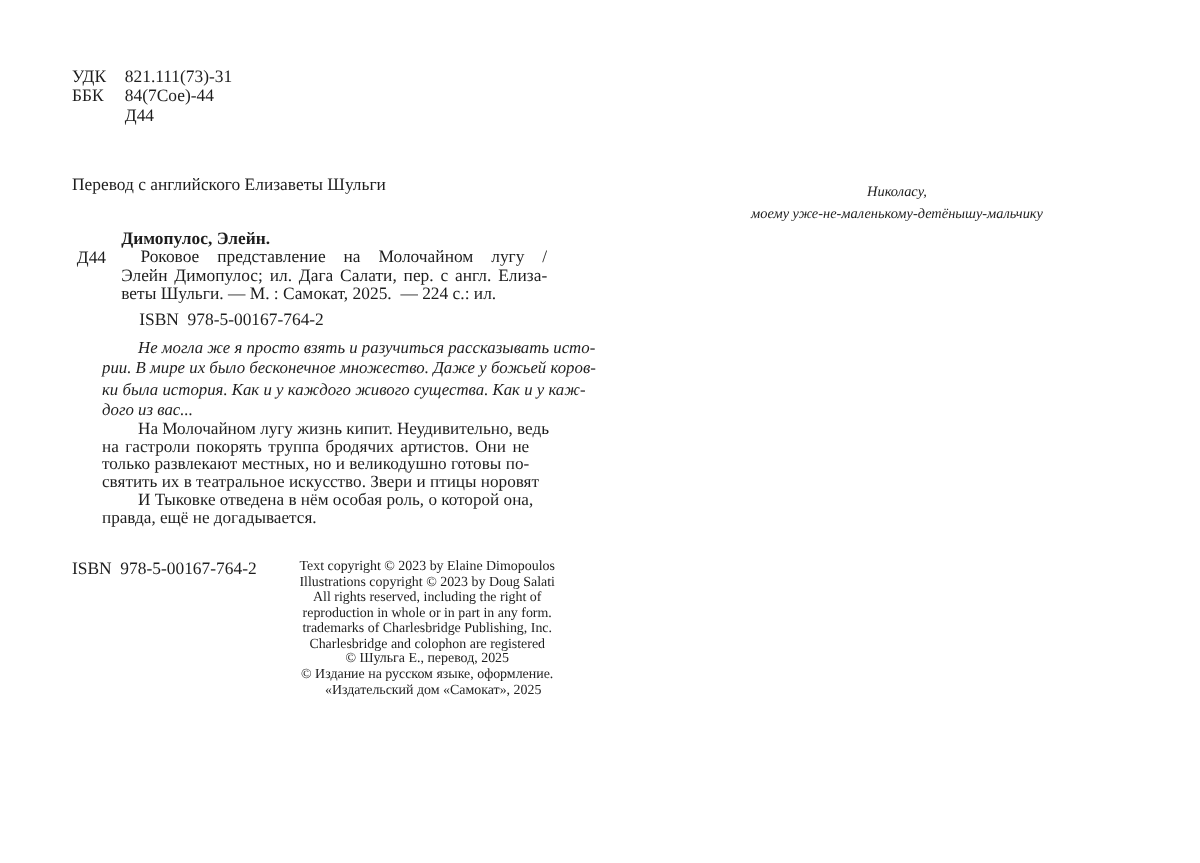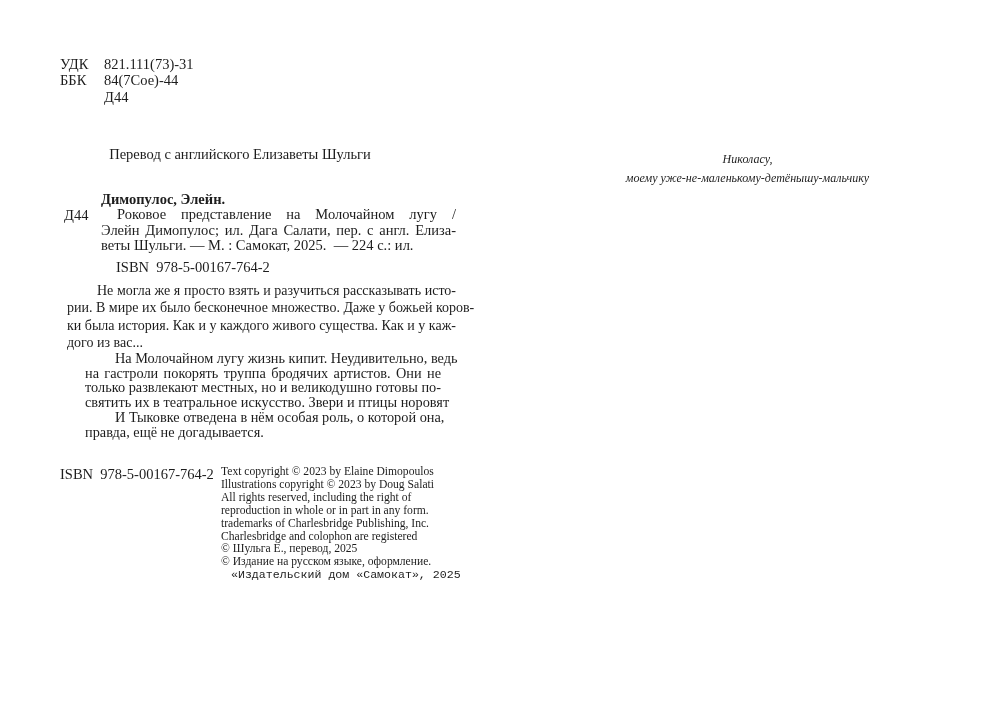--- a/index.html
+++ b/index.html
@@ -20,51 +20,51 @@
   .indent30 .line:first-child { padding-left: 30px; }
 
   .classification {
     position: absolute; left: 60px; top: 56px;
     font-size: 14.5px; line-height: 16.4px;
   }
   .classification .clabel { display: inline-block; width: 44px; }
 
   .translator-line {
     position: absolute; left: 60px; top: 146px; width: 360px;
-    text-align: center; font-size: 14.5px;
+    text-align: left; font-size: 14.5px;
   }
 
   .bib-entry {
     position: absolute; left: 64px; top: 192px; width: 392px;
     font-size: 14.5px; line-height: 15.3px; font-family: Liberation Serif, serif;
   }
   .bib-author { margin-left: 37px; font-weight: bold; }
   .bib-index { position: absolute; left: 0; top: 15.5px; }
   .bib-para { margin-left: 37px; }
   .bib-isbn { margin-left: 52px; margin-top: 7px; }
 
   .quote-block {
-    position: absolute; left: 67px; top: 282px; width: 389px;
-    font-size: 14px; line-height: 17.4px;
+    position: absolute; left: 85px; top: 282px; width: 389px;
+    font-style: italic; font-size: 14px; line-height: 17.4px;
   }
 
   .annotation-block {
     position: absolute; left: 85px; top: 351px; width: 356px;
     font-size: 14.3px; line-height: 14.5px;
   }
   .annotation-block .para + .para { margin-top: 1px; }
 
   .imprint-isbn {
     position: absolute; left: 60px; top: 466px; font-size: 14.5px;
   }
   .imprint-block {
     position: absolute; left: 221px; top: 466px; width: 270px;
-    font-size: 11.6px; line-height: 12.9px;
+    font-size: 11.6px; line-height: 12.9px; text-align: center;
   }
-  .imprint-block .line:last-child { padding-left: 10px; font-family: Liberation Mono, monospace; }
+  .imprint-block .line:last-child { padding-left: 10px; }
 
   .dedication {
     position: absolute; left: 560px; top: 150px; width: 375px;
     text-align: center; font-style: italic;
     font-size: 12px; line-height: 18.5px;
   }
 </style>
 </head>
 <body>
 

